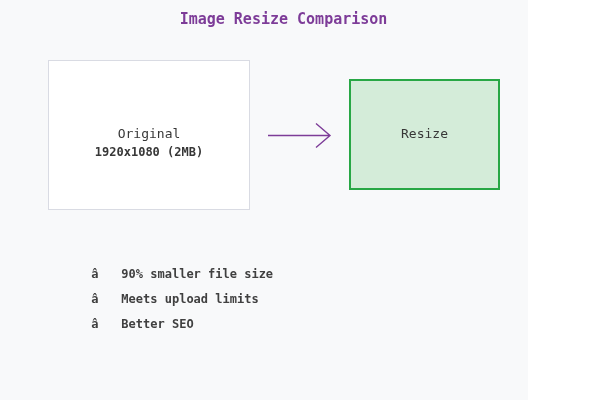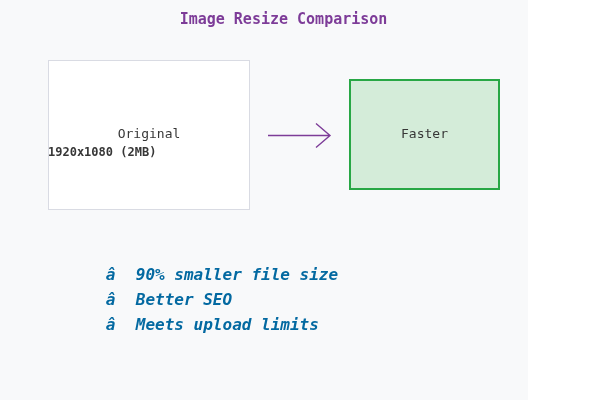--- a/index.html
+++ b/index.html
@@ -33,70 +33,70 @@
     border: 2px solid #28a745;
   }
   .box-label {
     position: absolute;
     text-align: center;
     font-size: 13px;
     color: #373737;
   }
   .box-dims {
     position: absolute;
+    text-align: center;
     font-size: 12px;
     font-weight: bold;
     color: #373737;
   }
   .label-original { left: 48px;  top: 126px; width: 202px; }
   .dims-original  { left: 48px;  top: 145px; width: 202px; }
   .label-resized  { left: 349px; top: 126px; width: 151px; }
   .dims-resized   { left: 349px; top: 145px; width: 151px; }
   .arrow-wrap { position: absolute; left: 265px; top: 119px; width: 70px; height: 33px; }
   .benefits { position: absolute; left: 48px; top: 237px; }
   .benefit-item {
     height: 25px;
     line-height: 25px;
-    font-size: 16px;
+    font-size: 12px;
     font-weight: bold;
-    color: #0369a1;
+    color: #404040;
     white-space: pre;
-    font-style: italic;
   }
   .benefit-bullet { display: inline-block; width: 30px; }
 </style>
 </head>
 <body>
 
 <div class="stage">
 
   <div class="title">Image Resize Comparison</div>
 
   <div class="box box-original"></div>
 
   <div class="box box-resized"></div>
 
   <div class="box-label label-original">Original</div>
 
   <div class="box-dims dims-original">1920x1080 (2MB)</div>
 
-  <div class="box-label label-resized">Faster</div>
+  <div class="box-label label-resized">Resize</div>
 
 
   <div class="arrow-wrap">
     <svg width="70" height="33" viewBox="0 0 70 33" xmlns="http://www.w3.org/2000/svg">
       <path d="M3 16.5 H64 M51 4.5 L65 16.5 L51 28.5" fill="none" stroke="#7d3c98" stroke-width="1.4"></path>
     </svg>
   </div>
 
   <div class="benefits">
     <div class="benefit-item">
       <span class="benefit-bullet">â</span><span>90% smaller file size</span>
     </div>
     <div class="benefit-item">
-      <span class="benefit-bullet">â</span><span>Better SEO</span>
+      <span class="benefit-bullet">â</span><span>Meets upload limits</span>
     </div>
     <div class="benefit-item">
-      <span class="benefit-bullet">â</span><span>Meets upload limits</span>
+      <span class="benefit-bullet">â</span><span>Better SEO</span>
     </div>
   </div>
 
 </div>
 
 </body></html>

